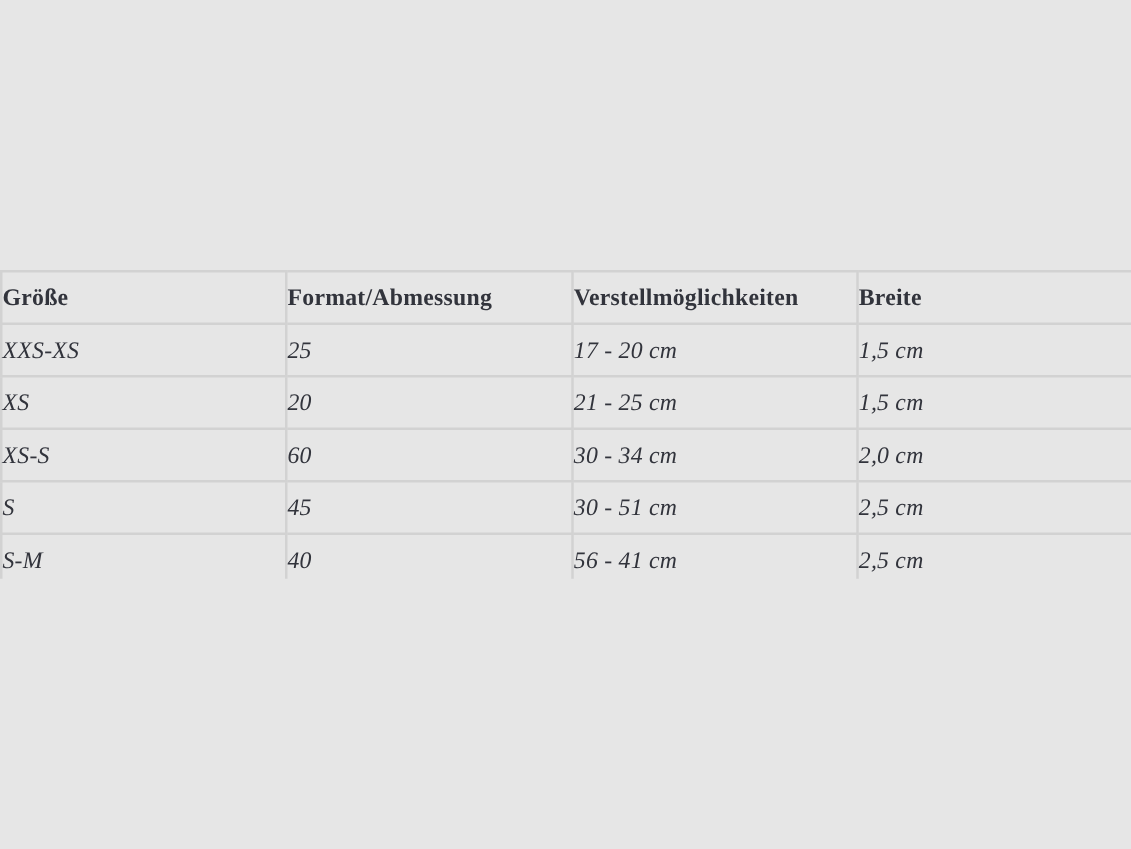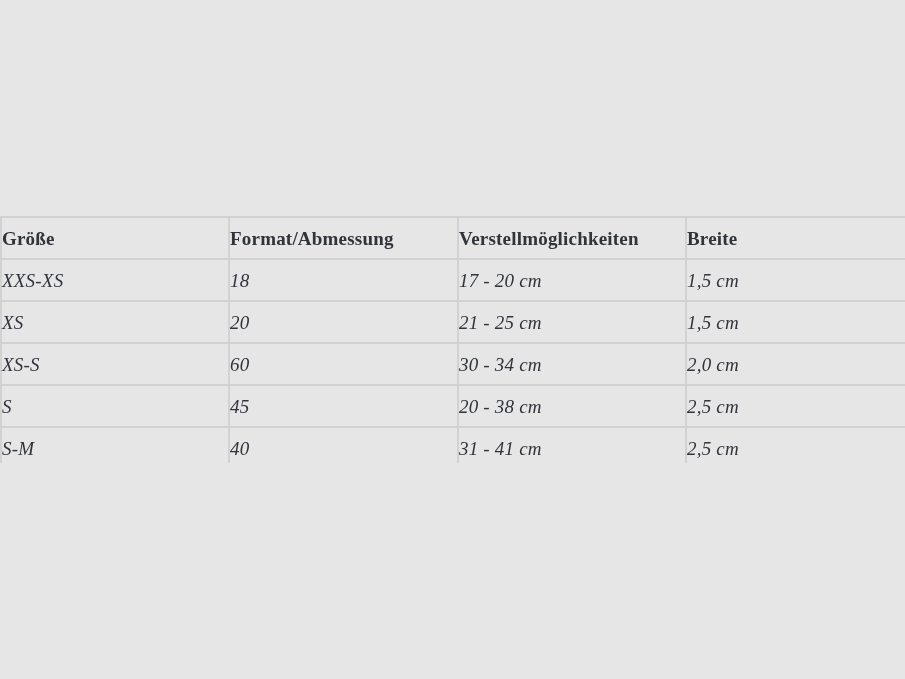--- a/index.html
+++ b/index.html
@@ -63,43 +63,43 @@
       <tr>
         <th>Größe</th>
         <th>Format/Abmessung</th>
         <th>Verstellmöglichkeiten</th>
         <th>Breite</th>
       </tr>
     </thead>
     <tbody>
       <tr>
         <td>XXS-XS</td>
-        <td>18</td>
+        <td>25</td>
         <td>17 - 20 cm</td>
         <td>1,5 cm</td>
       </tr>
       <tr>
         <td>XS</td>
         <td>20</td>
         <td>21 - 25 cm</td>
         <td>1,5 cm</td>
       </tr>
       <tr>
         <td>XS-S</td>
         <td>60</td>
         <td>30 - 34 cm</td>
         <td>2,0 cm</td>
       </tr>
       <tr>
         <td>S</td>
         <td>45</td>
-        <td>20 - 38 cm</td>
+        <td>30 - 51 cm</td>
         <td>2,5 cm</td>
       </tr>
       <tr>
         <td>S-M</td>
         <td>40</td>
-        <td>31 - 41 cm</td>
+        <td>56 - 41 cm</td>
         <td>2,5 cm</td>
       </tr>
     </tbody>
   </table>
 </div>
 
 </body></html>

